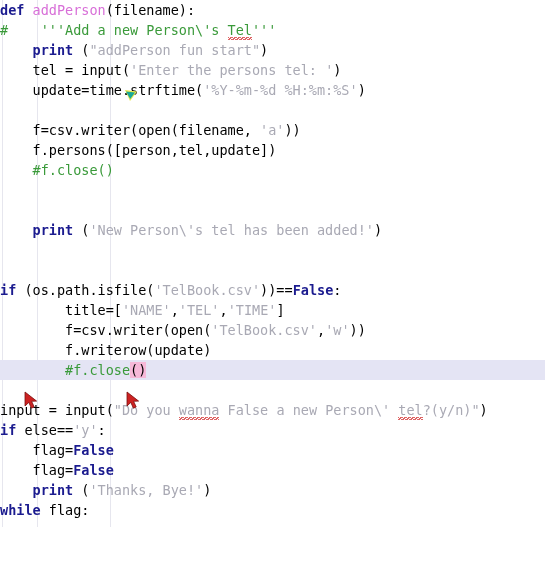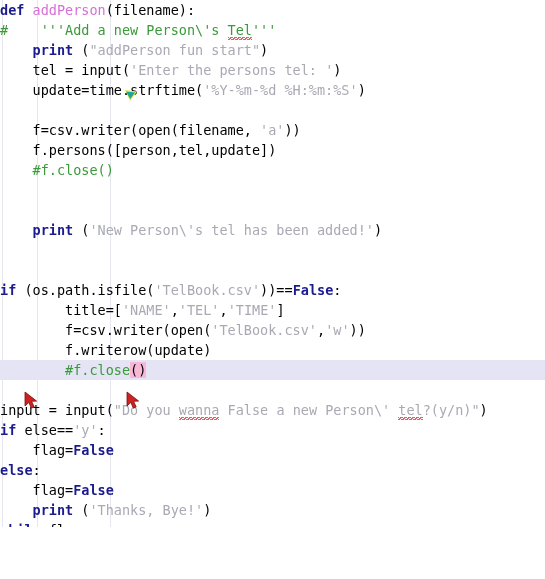--- a/index.html
+++ b/index.html
@@ -117,21 +117,20 @@
       <div class="line">&nbsp;</div>
       <div class="line"><span class="kw">if</span><span class="plain"> (os.path.isfile(</span><span class="str">'TelBook.csv'</span><span class="plain">))==</span><span class="kw">False</span><span class="plain">:</span></div>
       <div class="line"><span class="plain">        title=[</span><span class="str">'NAME'</span><span class="plain">,</span><span class="str">'TEL'</span><span class="plain">,</span><span class="str">'TIME'</span><span class="plain">]</span></div>
       <div class="line"><span class="plain">        f=csv.writer(open(</span><span class="str">'TelBook.csv'</span><span class="plain">,</span><span class="str">'w'</span><span class="plain">))</span></div>
       <div class="line"><span class="plain">        f.writerow(update)</span></div>
       <div class="line current"><span class="cmt">        #f.close</span><span class="brk-match">()</span></div>
       <div class="line">&nbsp;</div>
       <div class="line"><span class="plain">input = </span><span class="plain">input</span><span class="plain">(</span><span class="str">"Do you </span><span class="sp str">wanna</span><span class="str"> False a new Person\' </span><span class="sp str">tel</span><span class="str">?(y/n)"</span><span class="plain">)</span></div>
       <div class="line"><span class="kw">if</span><span class="plain"> else==</span><span class="str">'y'</span><span class="plain">:</span></div>
       <div class="line"><span class="plain">    flag=</span><span class="kw">False</span></div>
-      <div class="line"><span class="kw">else</span><span class="plain">:</span></div>
       <div class="line"><span class="plain">    flag=</span><span class="kw">False</span></div>
       <div class="line"><span class="plain">    </span><span class="bi">print</span><span class="plain"> (</span><span class="str">'Thanks, Bye!'</span><span class="plain">)</span></div>
       <div class="line"><span class="kw">while</span><span class="plain"> flag:</span></div>
     </div>
   <div id="markers">
       <div class="marker" style="left: 124px; top: 89px;">
         <svg width="16" height="16" viewBox="0 0 16 16">
           <path d="M1 1 L13 2.5 L6 12 Z" fill="#e8e84a"></path>
           <path d="M2 2.5 L11 3.6 L6.2 10 Z" fill="#1aa898"></path>
         </svg>

